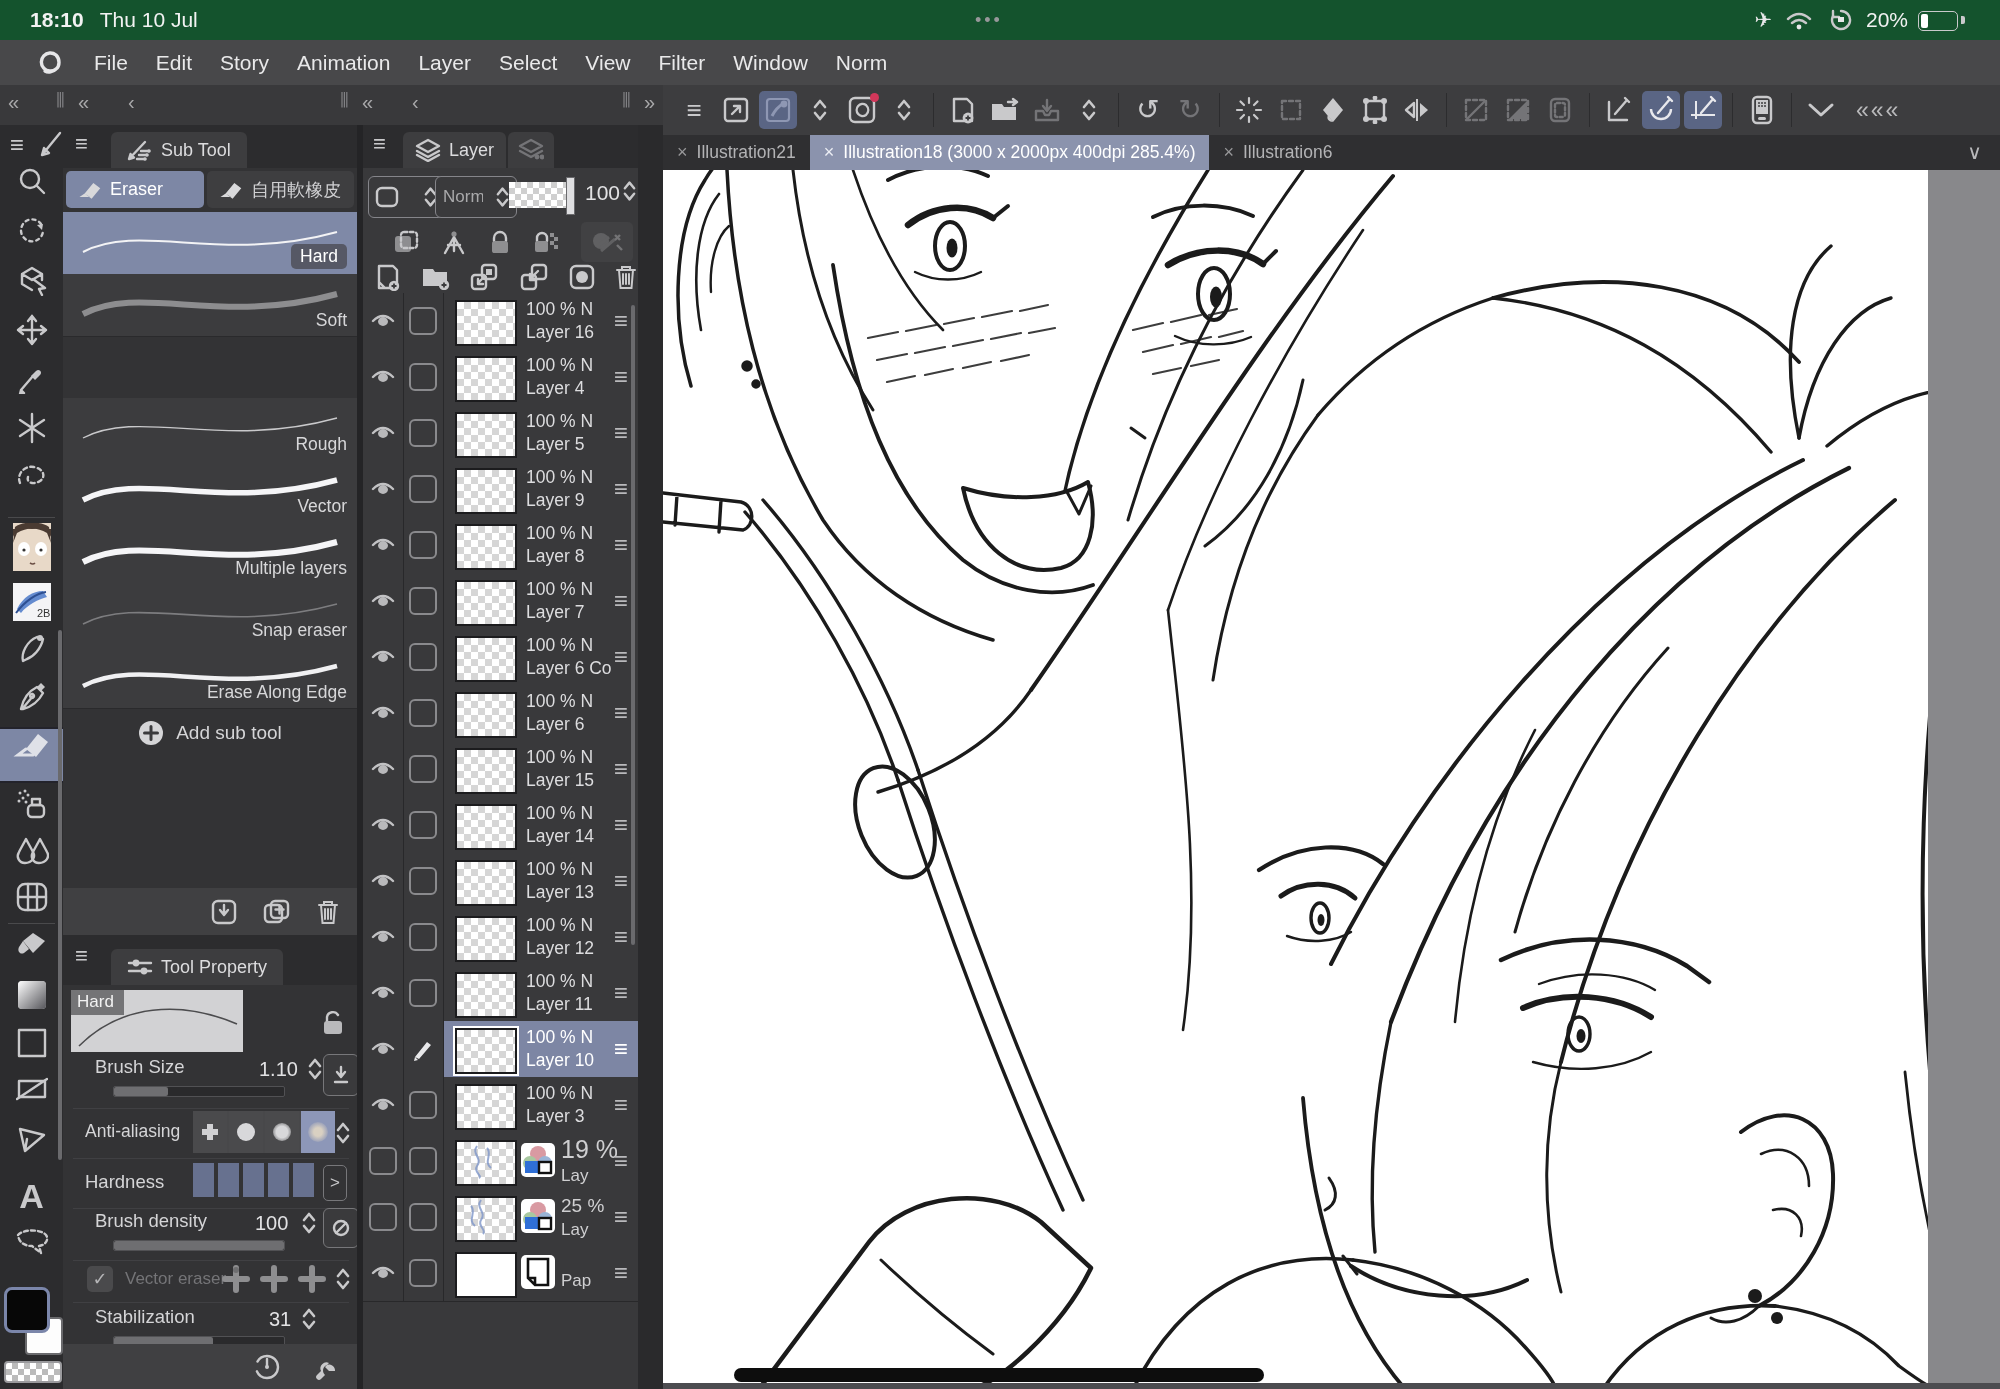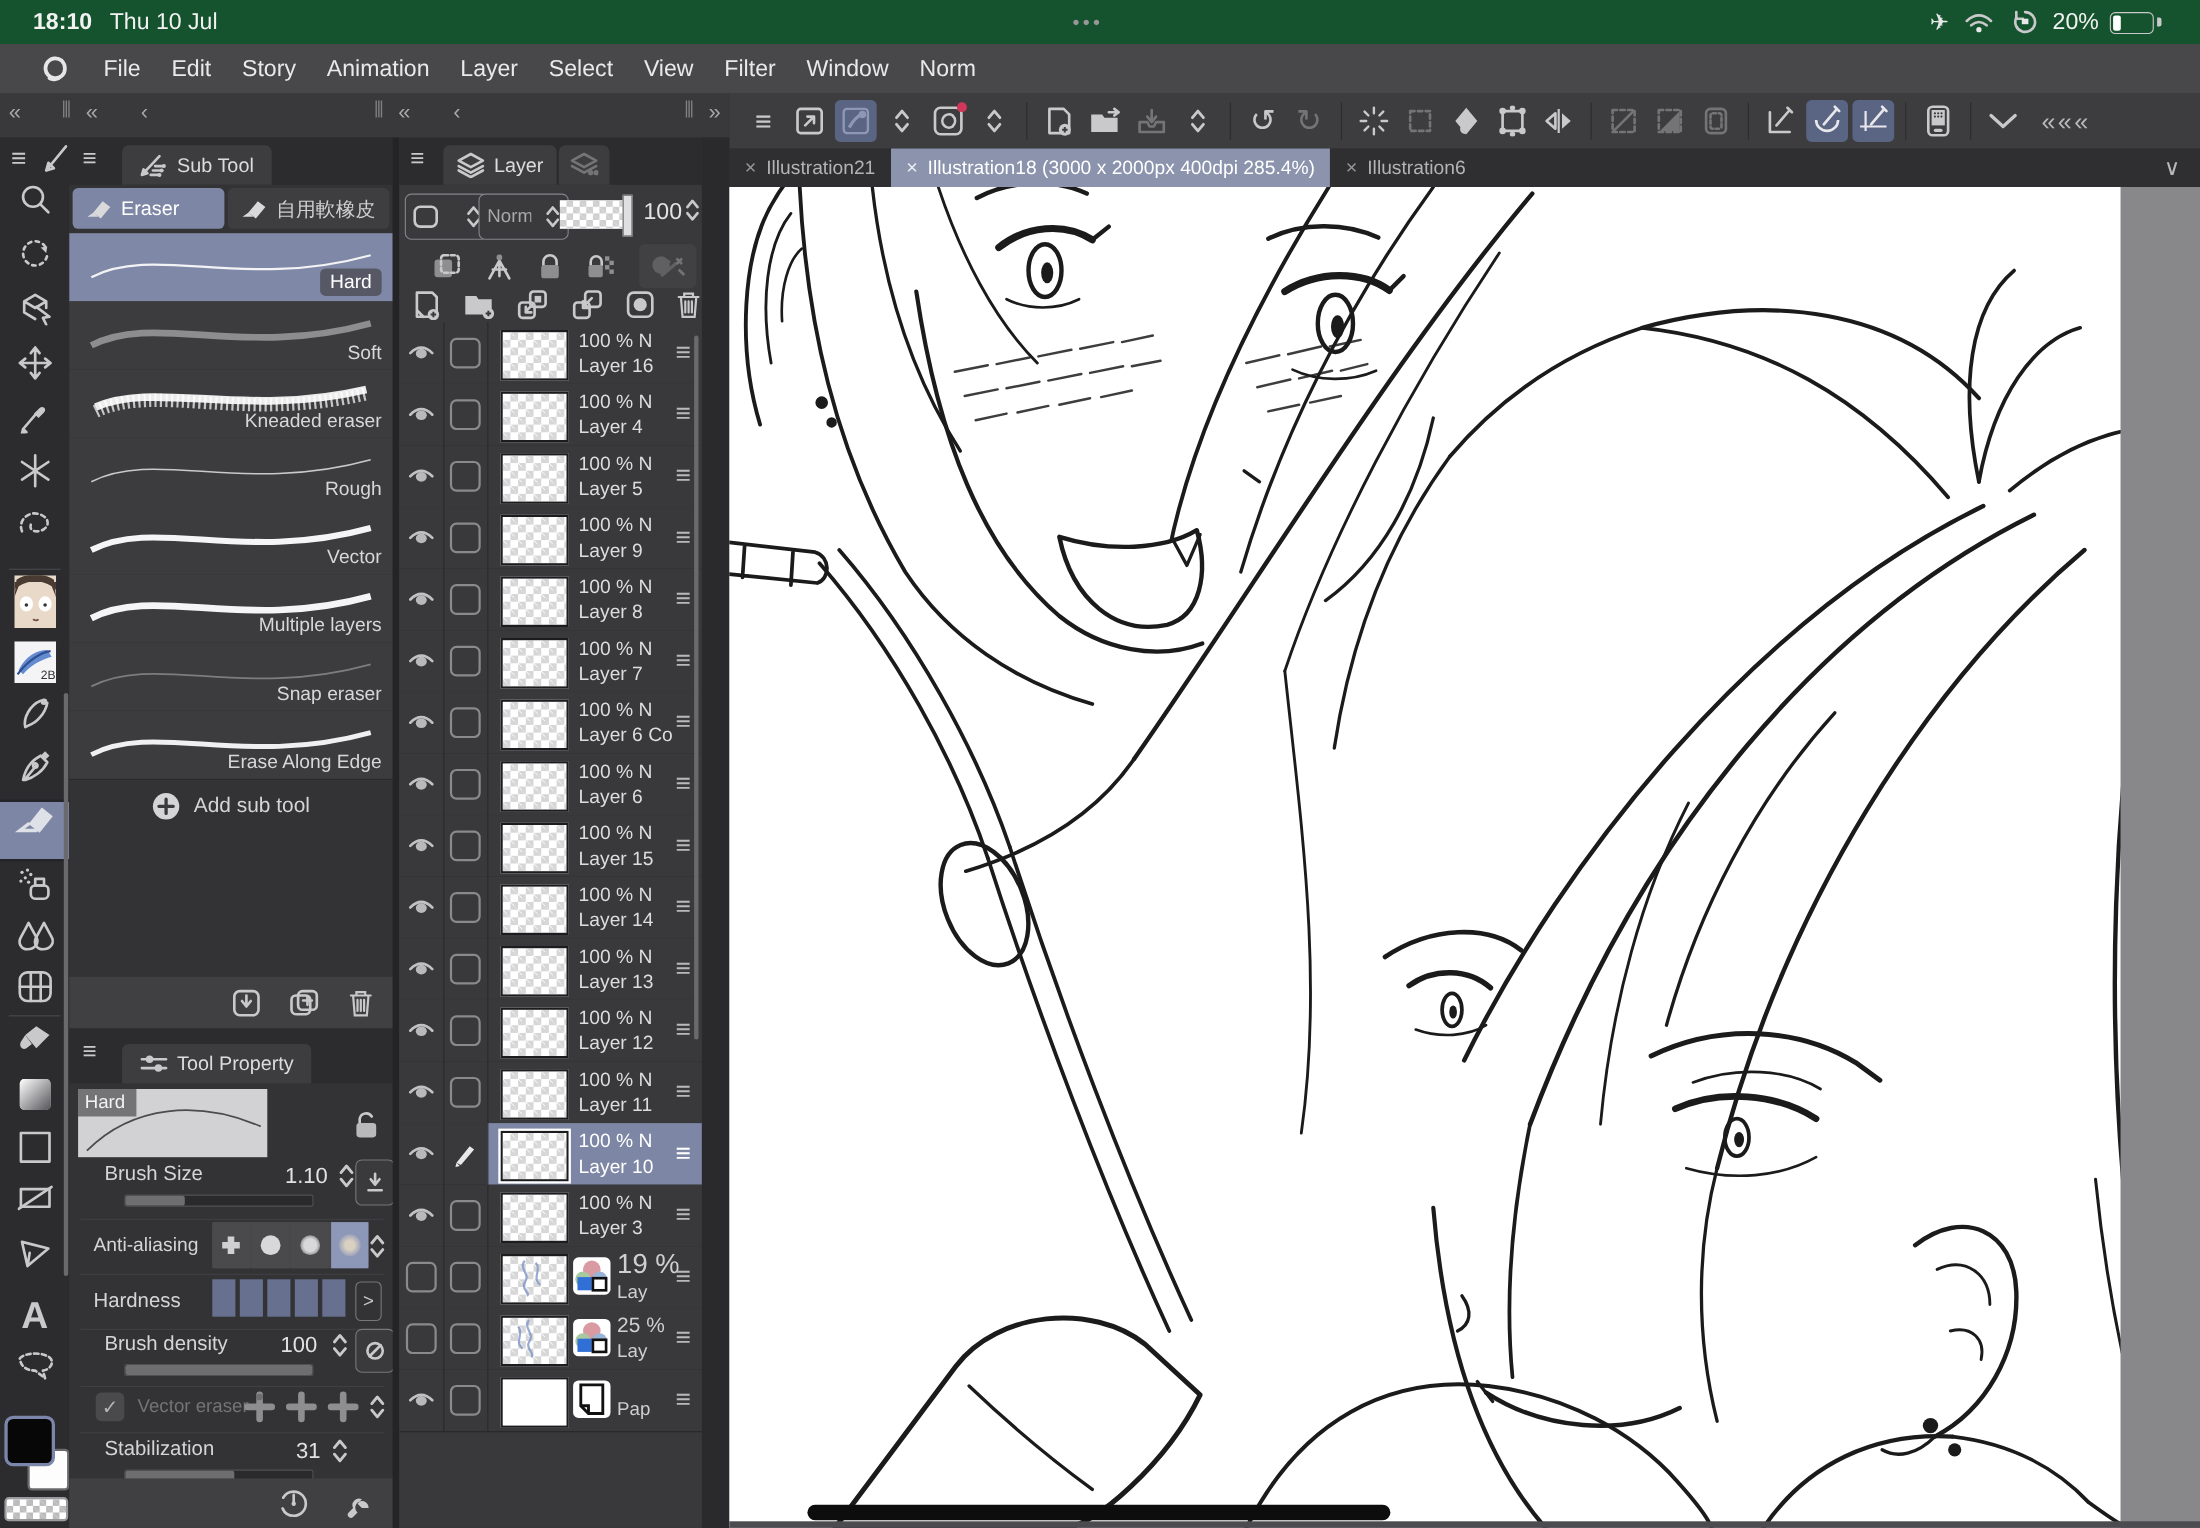--- a/index.html
+++ b/index.html
@@ -534,27 +534,20 @@
           <path d="M12,36 C70,6 150,48 266,16" stroke="#f3f3f5" fill="none" stroke-width="2"></path>
         </svg>
       <span class="stlabel">Hard</span>
     </div>
     <div class="stitem" style="top:149px">
       <svg class="stroke-prev" width="278" height="52" viewBox="0 0 278 52">
           <path d="M12,36 C70,6 150,48 266,16" stroke="#cfcfd1" fill="none" stroke-width="6" opacity="0.55"></path>
         </svg>
       <span class="stlabel">Soft</span>
     </div>
-    <div class="stitem" style="top:211px">
-      <svg class="stroke-prev" width="278" height="52" viewBox="0 0 278 52">
-        <path d="M16,34 C70,8 150,44 262,18" stroke="#e8e8ea" fill="none" stroke-width="12" opacity="0.8" stroke-dasharray="2 3"></path>
-        <path d="M16,30 C70,6 150,40 262,14" stroke="#fff" fill="none" stroke-width="7" opacity="0.9"></path>
-      </svg>
-      <span class="stlabel">Kneaded eraser</span>
-    </div>
     <div class="stitem" style="top:273px">
       <svg class="stroke-prev" width="278" height="52" viewBox="0 0 278 52">
           <path d="M12,36 C70,6 150,48 266,16" stroke="#c9c9cb" fill="none" stroke-width="1.4"></path>
         </svg>
       <span class="stlabel">Rough</span>
     </div>
     <div class="stitem" style="top:335px">
       <svg class="stroke-prev" width="278" height="52" viewBox="0 0 278 52">
           <path d="M12,36 C70,6 150,48 266,16" stroke="#f5f5f7" fill="none" stroke-width="5.5"></path>
         </svg>

